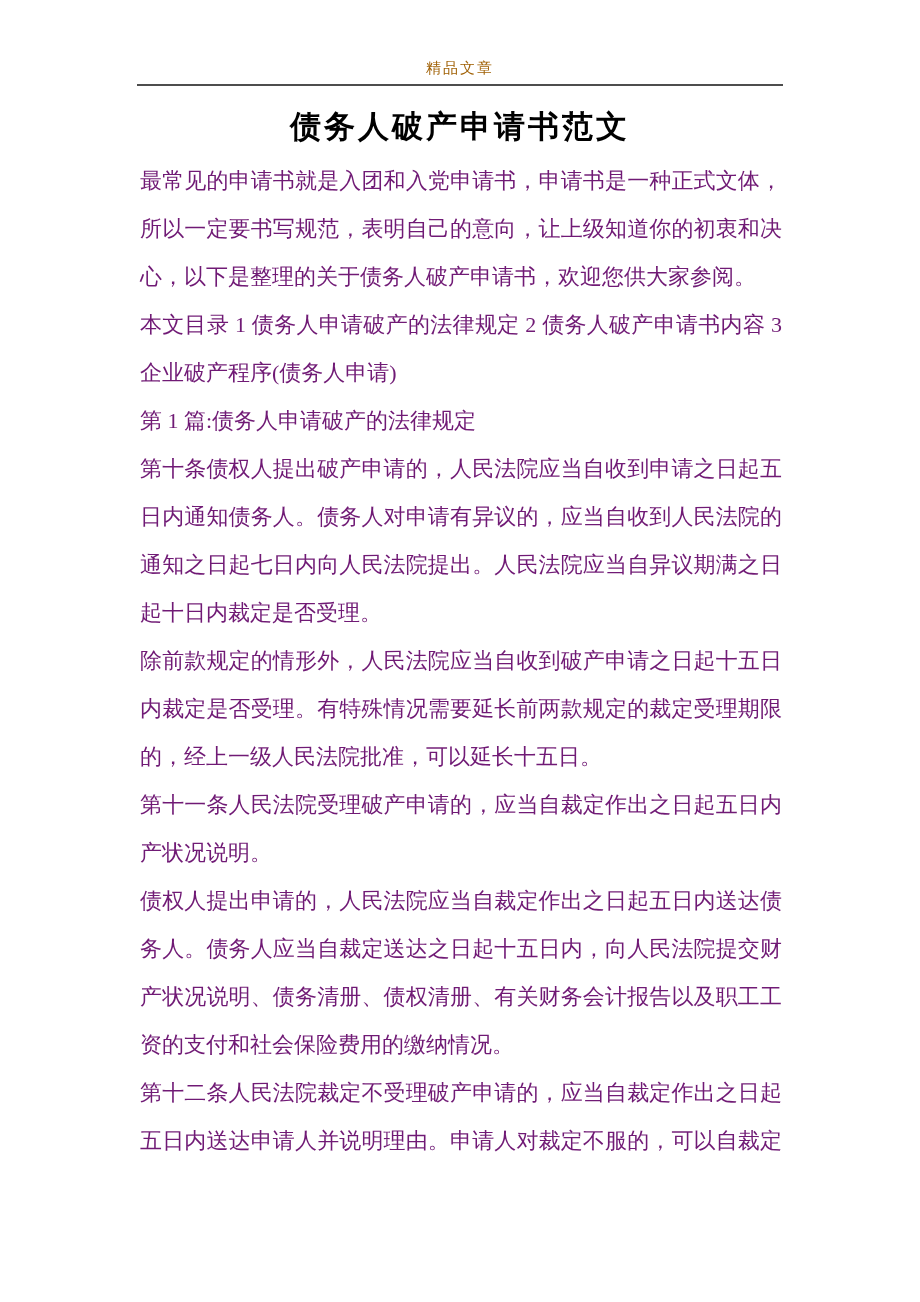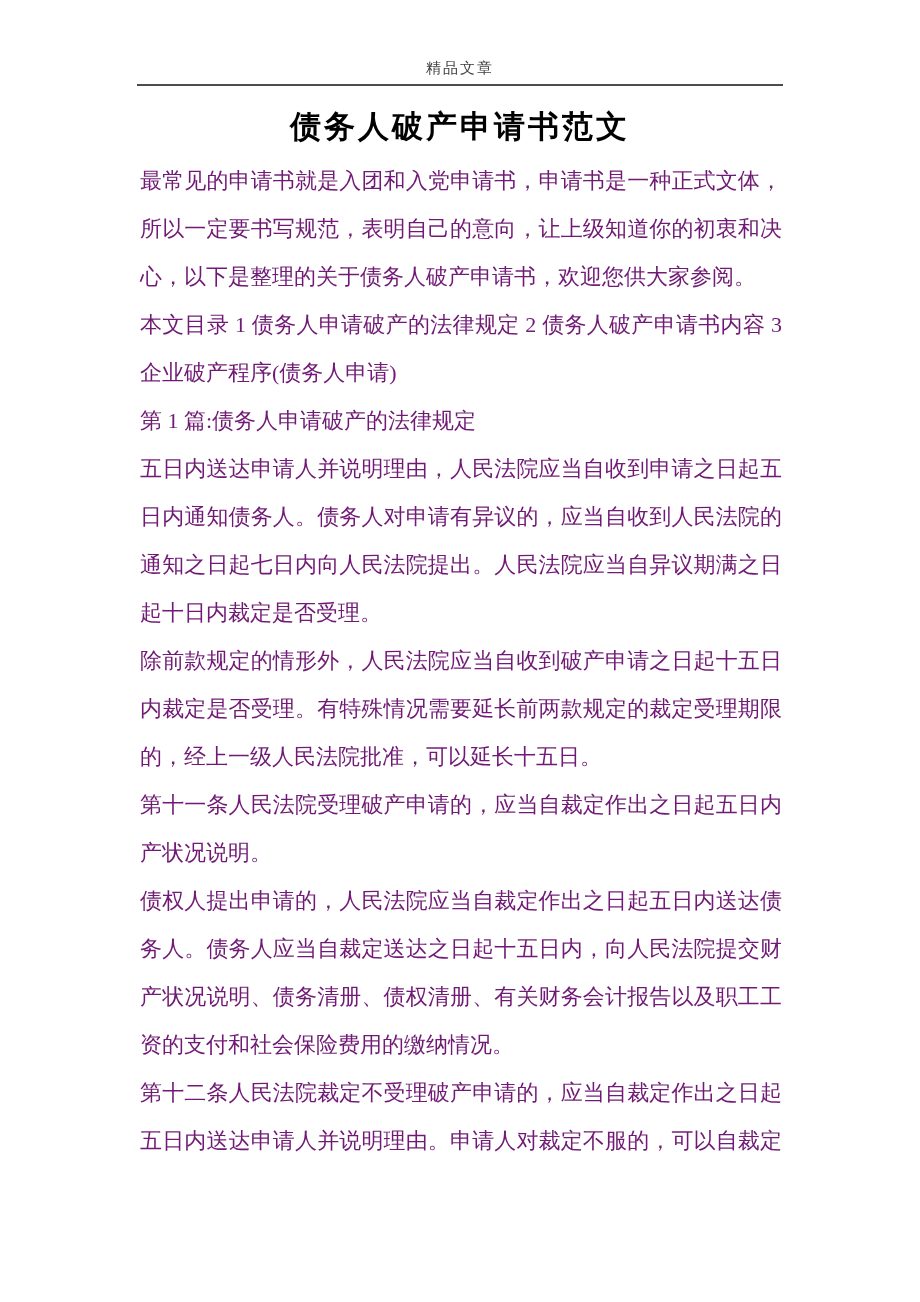--- a/index.html
+++ b/index.html
@@ -17,21 +17,21 @@
   }
   .page-header {
     position: absolute;
     left: 137px;
     top: 56px;
     width: 646px;
     text-align: center;
     font-size: 15px;
     line-height: 24px;
     letter-spacing: 2px;
-    color: #404040;
+    color: #a16207;
     padding-bottom: 4px;
     border-bottom: 2px solid #4d4d4d;
   }
   .doc-title {
     position: absolute;
     left: 0;
     top: 104px;
     width: 920px;
     text-align: center;
     font-family: "Liberation Sans", "DejaVu Sans", sans-serif;
@@ -90,21 +90,21 @@
     <div class="para">
       <div class="line j">本文目录 1 债务人申请破产的法律规定 2 债务人破产申请书内容 3</div>
       <div class="line f">企业破产程序(债务人申请)</div>
     </div>
 
     <div class="para">
       <div class="line f">第 1 篇:债务人申请破产的法律规定</div>
     </div>
 
     <div class="para">
-      <div class="line j">五日内送达申请人并说明理由，人民法院应当自收到申请之日起五</div>
+      <div class="line j">第十条债权人提出破产申请的，人民法院应当自收到申请之日起五</div>
       <div class="line j">日内通知债务人。债务人对申请有异议的，应当自收到人民法院的</div>
       <div class="line j">通知之日起七日内向人民法院提出。人民法院应当自异议期满之日</div>
       <div class="line f">起十日内裁定是否受理。</div>
     </div>
 
     <div class="para">
       <div class="line j">除前款规定的情形外，人民法院应当自收到破产申请之日起十五日</div>
       <div class="line j">内裁定是否受理。有特殊情况需要延长前两款规定的裁定受理期限</div>
       <div class="line f">的，经上一级人民法院批准，可以延长十五日。</div>
     </div>

